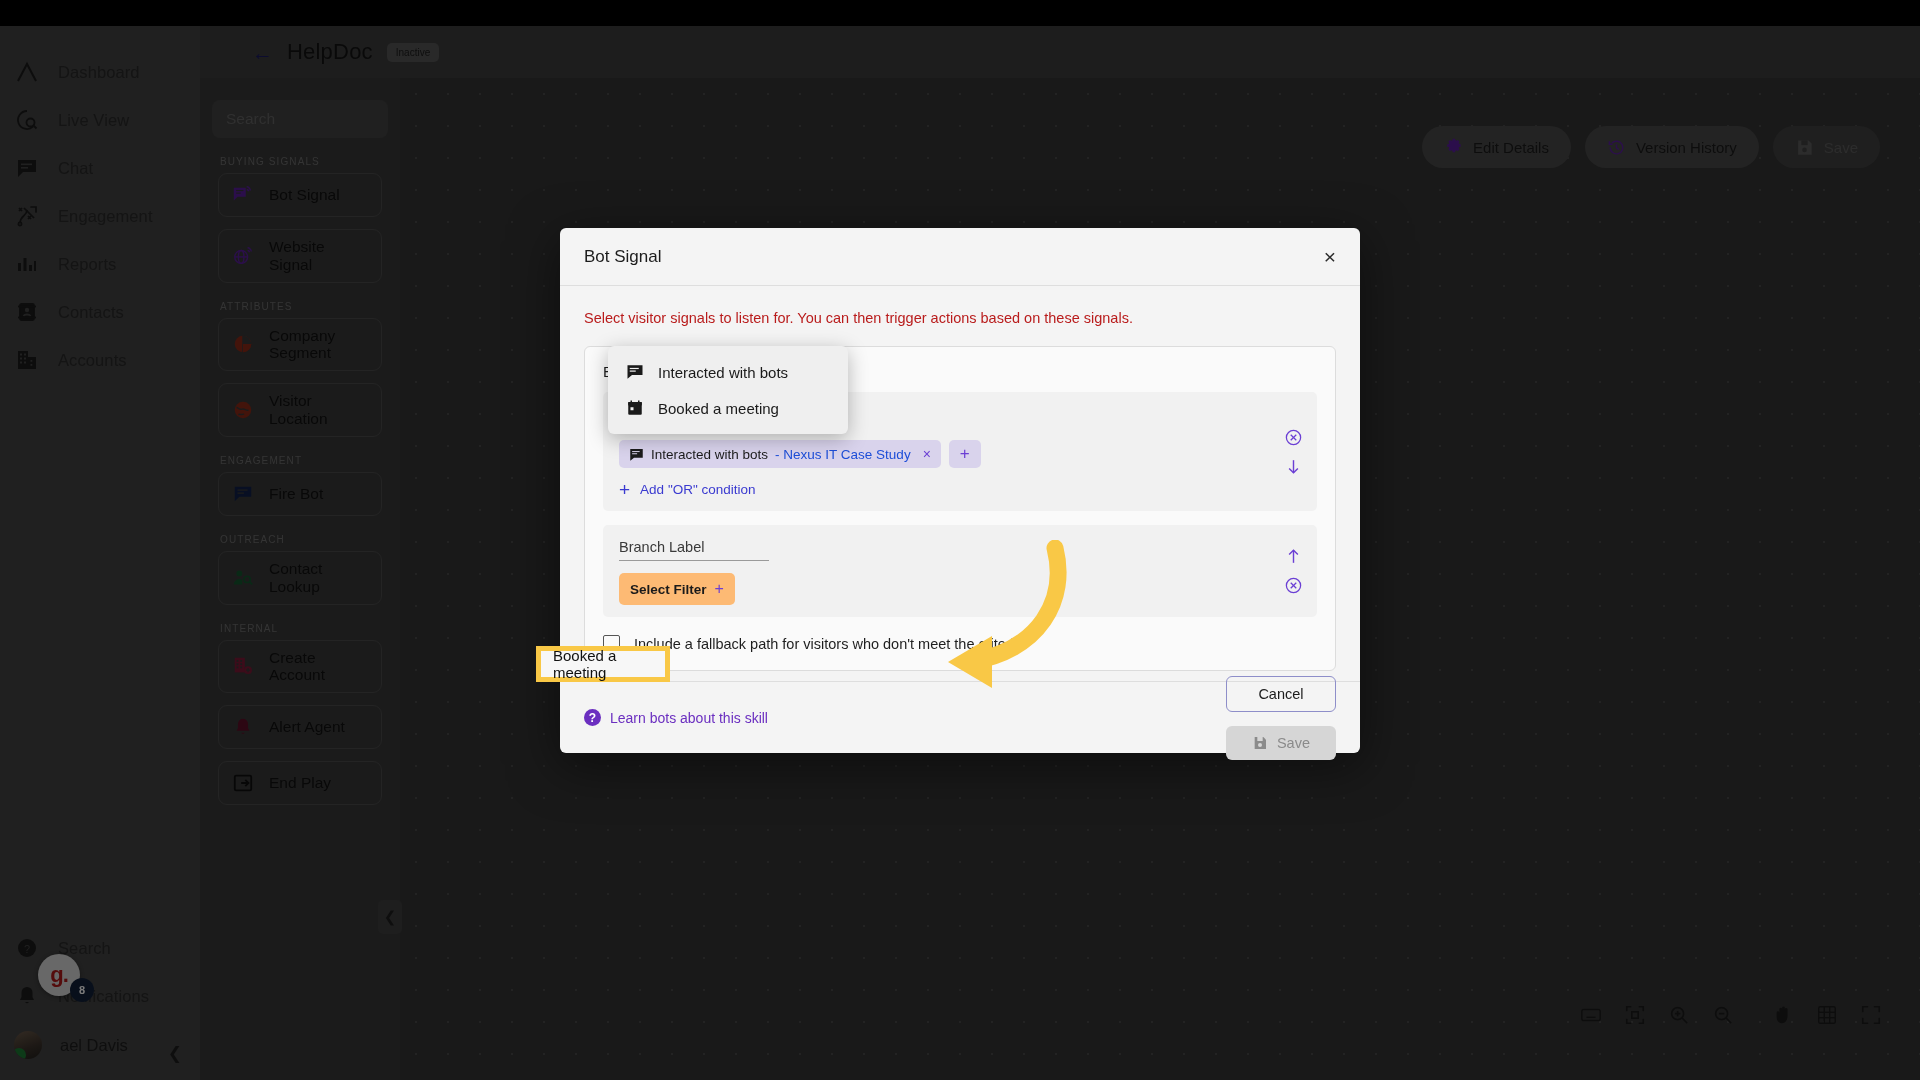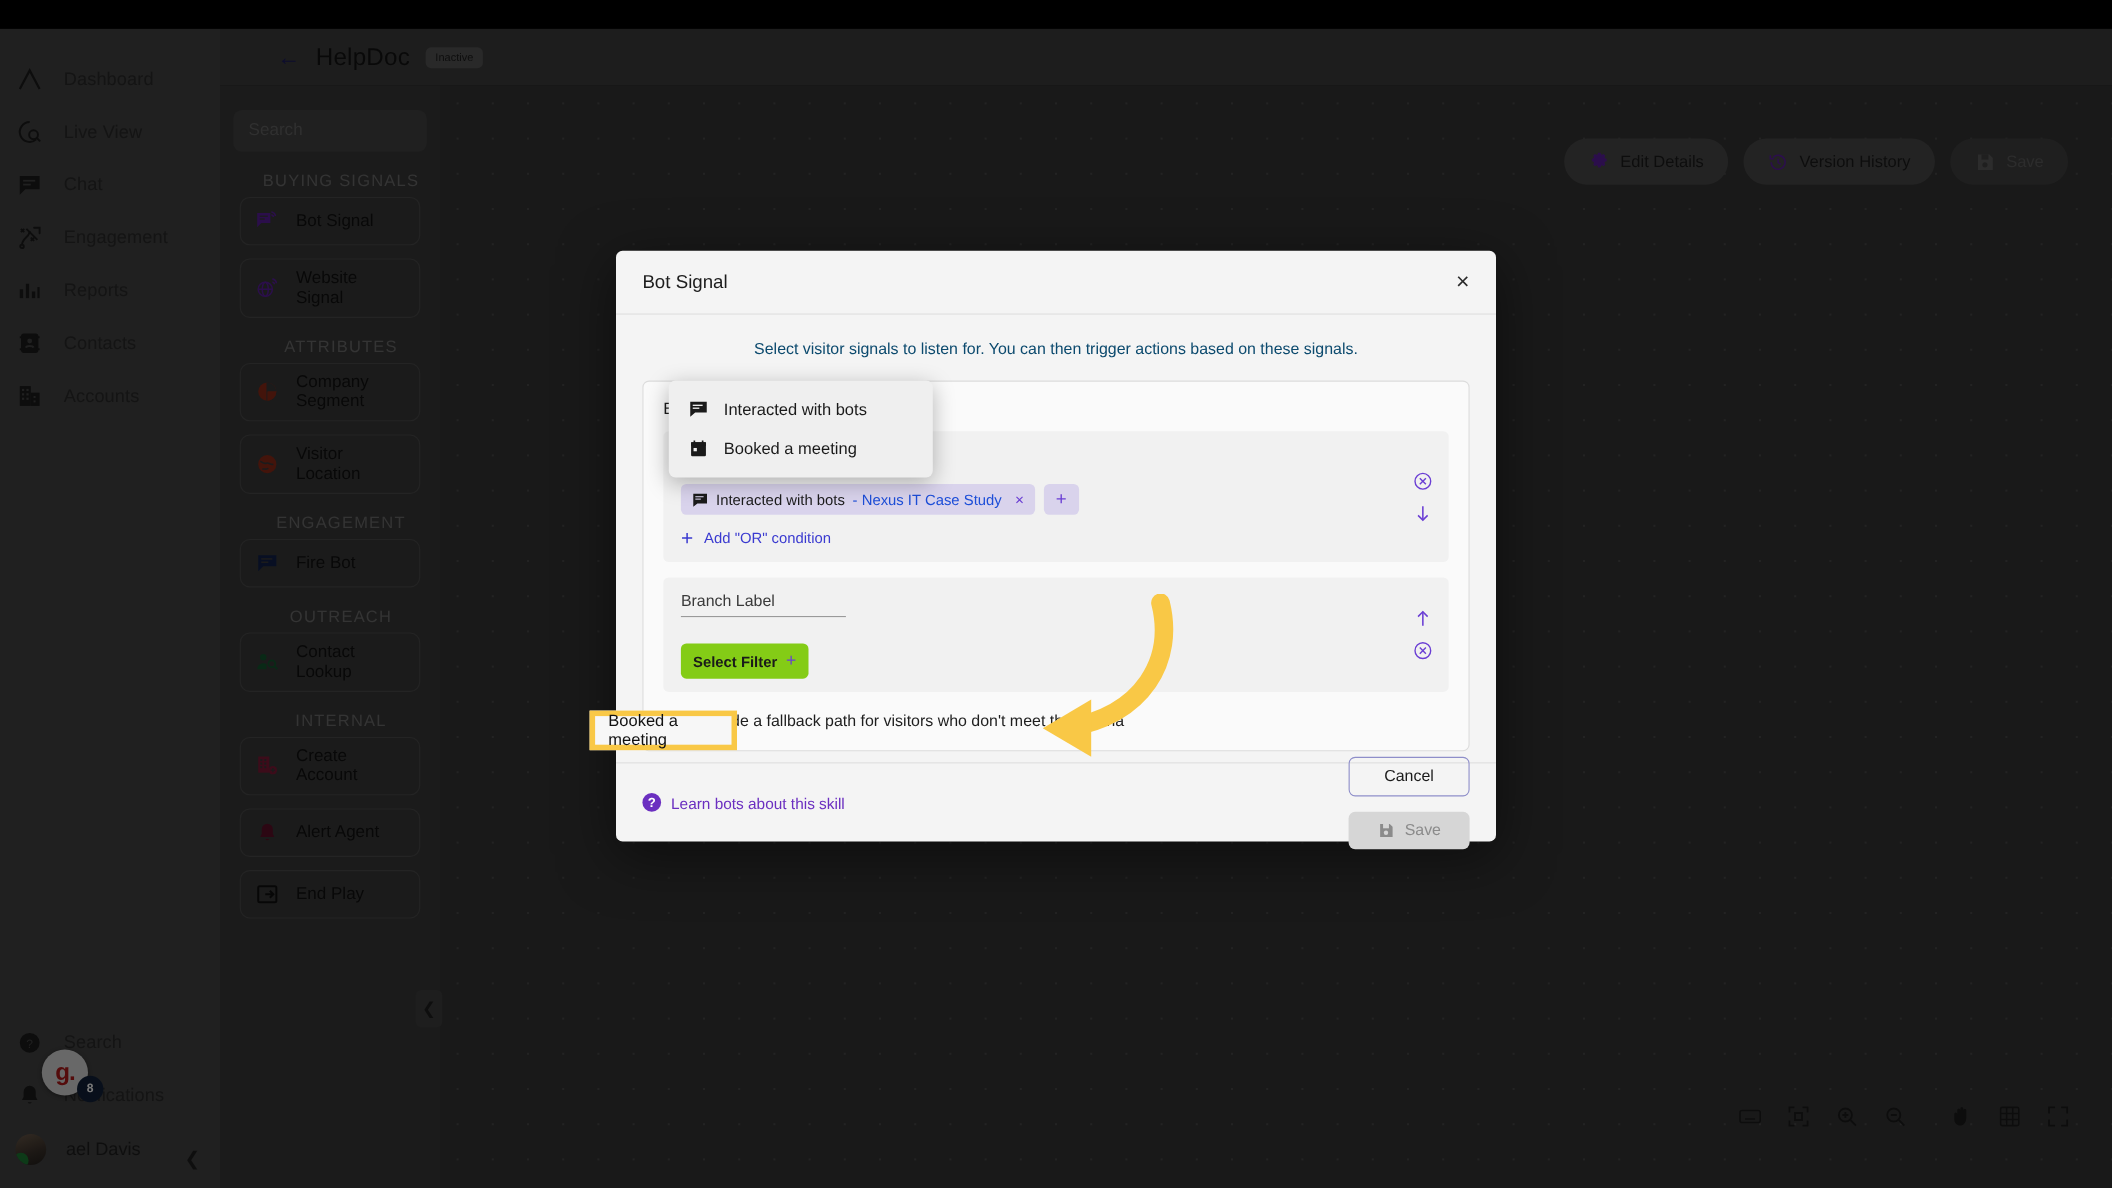--- a/index.html
+++ b/index.html
@@ -74,22 +74,22 @@
   .panel {
     position: absolute; left: 200px; top: 78px; width: 200px; bottom: 0;
     background: #3a3a3a;
   }
   .search-box {
     margin: 22px 12px 0 12px; height: 38px; border-radius: 8px;
     background: #434343; display: flex; align-items: center; padding: 0 14px;
     color: #646464; font-size: 15.5px;
   }
   .group-label {
-    color: #6d6d6d; font-size: 15px; letter-spacing: 1.1px;
-    margin: 18px 0 6px 20px; text-transform: uppercase; text-align: center;
+    color: #6d6d6d; font-size: 10px; letter-spacing: 1.1px;
+    margin: 18px 0 6px 20px; text-transform: uppercase;
   }
   .skill-card {
     margin: 0 18px 12px 18px; min-height: 44px;
     border: 1px solid #4b4b4b; border-radius: 9px;
     display: flex; align-items: center; gap: 14px; padding: 8px 12px;
     color: #111; font-size: 15.5px; line-height: 1.15;
   }
   .skill-card.tall { min-height: 52px; }
   .skill-ico { width: 24px; height: 24px; flex: none; display:flex; align-items:center; justify-content:center;}
   .skill-ico svg { width: 22px; height: 22px; display:block; }
@@ -132,21 +132,21 @@
     box-shadow: 0 12px 50px rgba(0,0,0,.5);
     overflow: visible;
   }
   .modal-head {
     height: 58px; display: flex; align-items: center; justify-content: space-between;
     padding: 0 24px; border-bottom: 1px solid #dedede;
   }
   .modal-title { font-size: 17px; color: #1c1c1c; }
   .modal-close { color: #2b2b2b; font-size: 21px; line-height: 1; }
   .modal-body { padding: 24px 24px 10px 24px; }
-  .modal-desc { color: #0c4a6e; font-size: 14.5px; margin-bottom: 20px; text-align: center; }
+  .modal-desc { color: #b91c1c; font-size: 14.5px; margin-bottom: 20px; }
 
   .branches {
     border: 1px solid #dcdcdc; border-radius: 6px; background: #fafafa;
     padding: 16px 18px 18px 18px;
   }
   .branches-title { font-size: 15px; color: #1d1d1d; margin-bottom: 12px; }
 
   .branch {
     position: relative; background: #f1f1f1; border-radius: 5px;
     padding: 12px 70px 12px 16px; margin-bottom: 14px;
@@ -167,22 +167,22 @@
   .chip .chip-ico svg { width: 15px; height: 15px; }
   .chip .chip-sub { color: #1d4ed8; }
   .chip .chip-x { color: #6b3fd4; font-size: 14px; margin-left: 5px; }
   .chip-add {
     background: #d9d3ec; border-radius: 5px; width: 32px; height: 28px;
     display: flex; align-items: center; justify-content: center;
     color: #6b3fd4; font-size: 17px;
   }
   .select-filter {
     display: inline-flex; align-items: center; gap: 8px;
-    background: #84cc16; border-radius: 5px; padding: 7px 11px;
-    font-size: 13.5px; color: #1a1a1a; font-weight: 600; margin-top: 24px;
+    background: #fdba74; border-radius: 5px; padding: 7px 11px;
+    font-size: 13.5px; color: #1a1a1a; font-weight: 600; margin-top: 12px;
   }
   .select-filter .plus { color: #6b3fd4; font-size: 16px; font-weight: 400; }
   .or-row { display: flex; align-items: center; gap: 10px; margin-top: 12px; }
   .or-plus { color: #3a3ad0; font-size: 19px; line-height: 1; }
   .or-text { color: #3a3ad0; font-size: 13.5px; }
 
   .branch-ctrls {
     position: absolute; right: 14px; top: 50%; transform: translateY(-50%);
     display: flex; flex-direction: column; align-items: center; gap: 10px;
     color: #6b3fd4;

